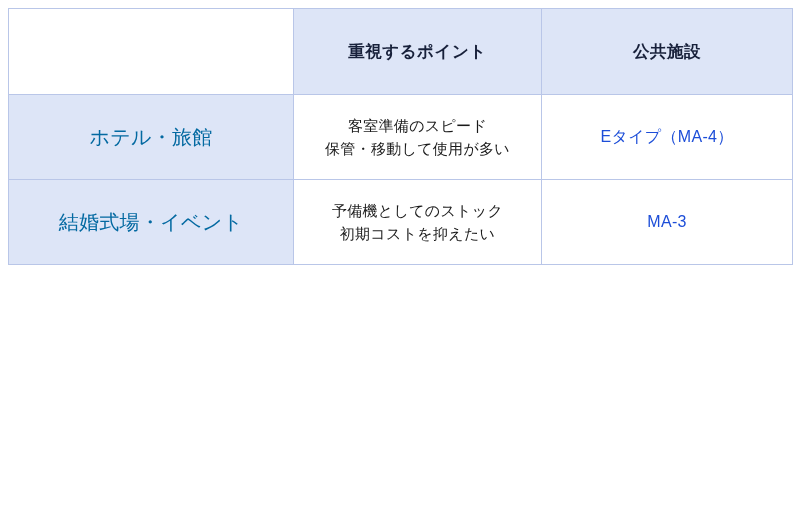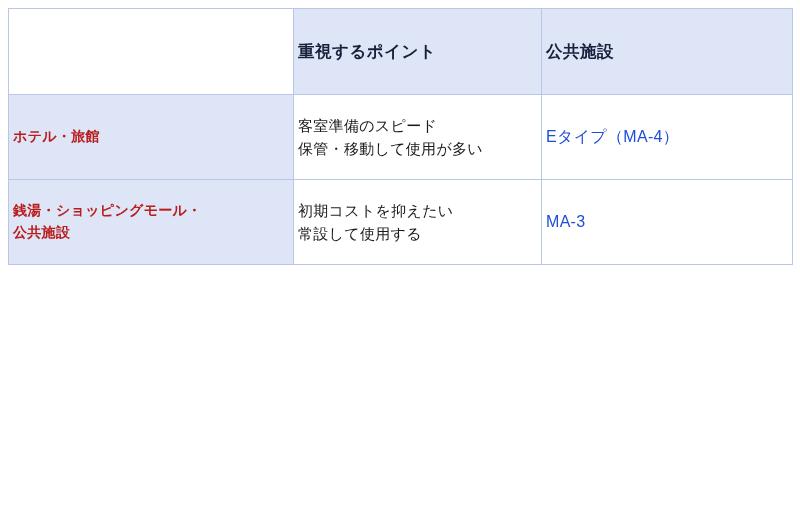--- a/index.html
+++ b/index.html
@@ -27,23 +27,23 @@
     width: 784px;
     margin: 0 auto;
   }
   table.compare col.c0 { width: 285px; }
   table.compare col.c1 { width: 248px; }
   table.compare col.c2 { width: 251px; }
 
   table.compare th,
   table.compare td {
     border: 1px solid #b9c6e8;
-    text-align: left;
+    text-align: center;
     vertical-align: middle;
-    padding: 6px 4px;
+    padding: 6px 16px;
     box-sizing: border-box;
   }
   thead th {
     background: #dde5f7;
     font-weight: bold;
     font-size: 16.5px;
     height: 86px;
     color: #17203a;
     letter-spacing: 0.5px;
   }
@@ -51,23 +51,23 @@
     background: #ffffff;
   }
   tbody td {
     height: 85px;
     font-size: 15px;
     line-height: 1.55;
     letter-spacing: 0.3px;
   }
   tbody td.label {
     background: #dde5f7;
-    font-weight: bold;
-    color: #b91c1c;
-    font-size: 14px;
+    font-weight: normal;
+    color: #0369a1;
+    font-size: 20px;
   }
   tbody td.point {
     background: #ffffff;
     color: #1a1a1a;
   }
   tbody td.model {
     background: #ffffff;
     color: #1d4ed8;
     font-size: 16px;
   }
@@ -93,25 +93,22 @@
     <tbody>
       <tr>
         <td class="label">ホテル・旅館</td>
         <td class="point">
           <span class="line">客室準備のスピード</span>
           <span class="line">保管・移動して使用が多い</span>
         </td>
         <td class="model">Eタイプ（MA-4）</td>
       </tr>
       <tr>
-        <td class="label">
-          <span class="line">銭湯・ショッピングモール・</span>
-          <span class="line">公共施設</span>
-        </td>
+        <td class="label">結婚式場・イベント</td>
         <td class="point">
+          <span class="line">予備機としてのストック</span>
           <span class="line">初期コストを抑えたい</span>
-          <span class="line">常設して使用する</span>
         </td>
         <td class="model">MA-3</td>
       </tr>
     </tbody>
   </table>
 </div>
 
 </body></html>

